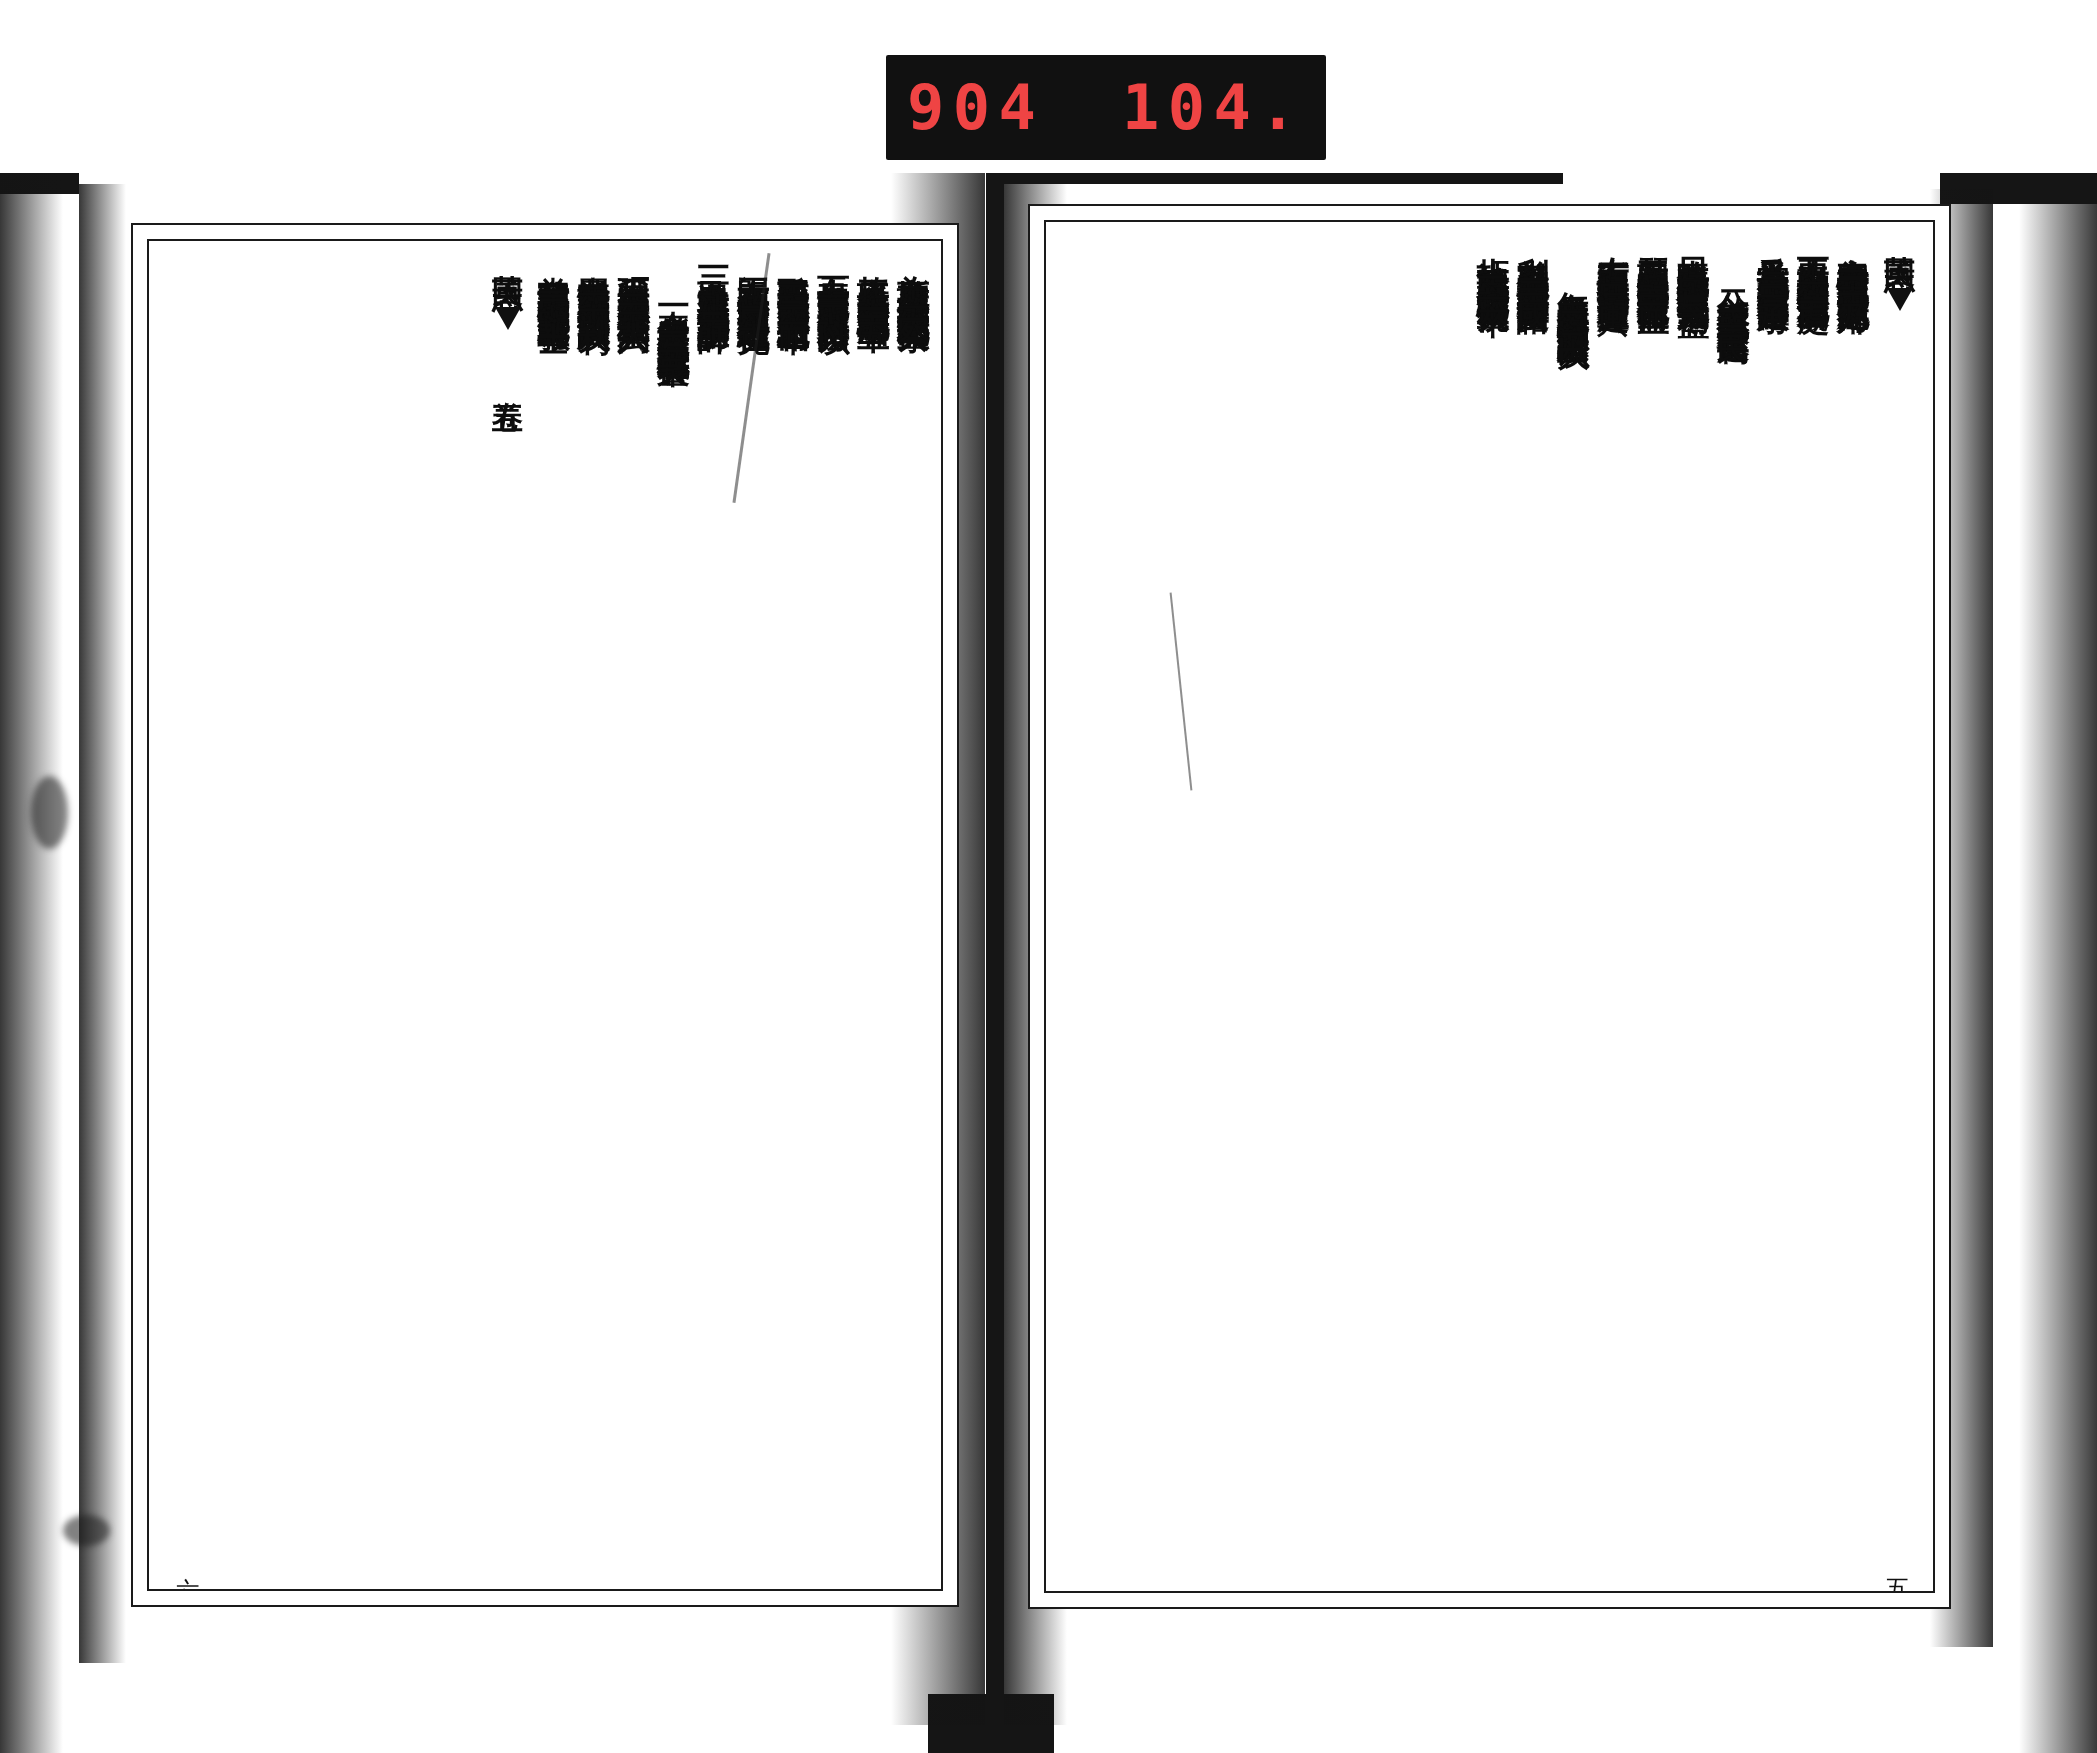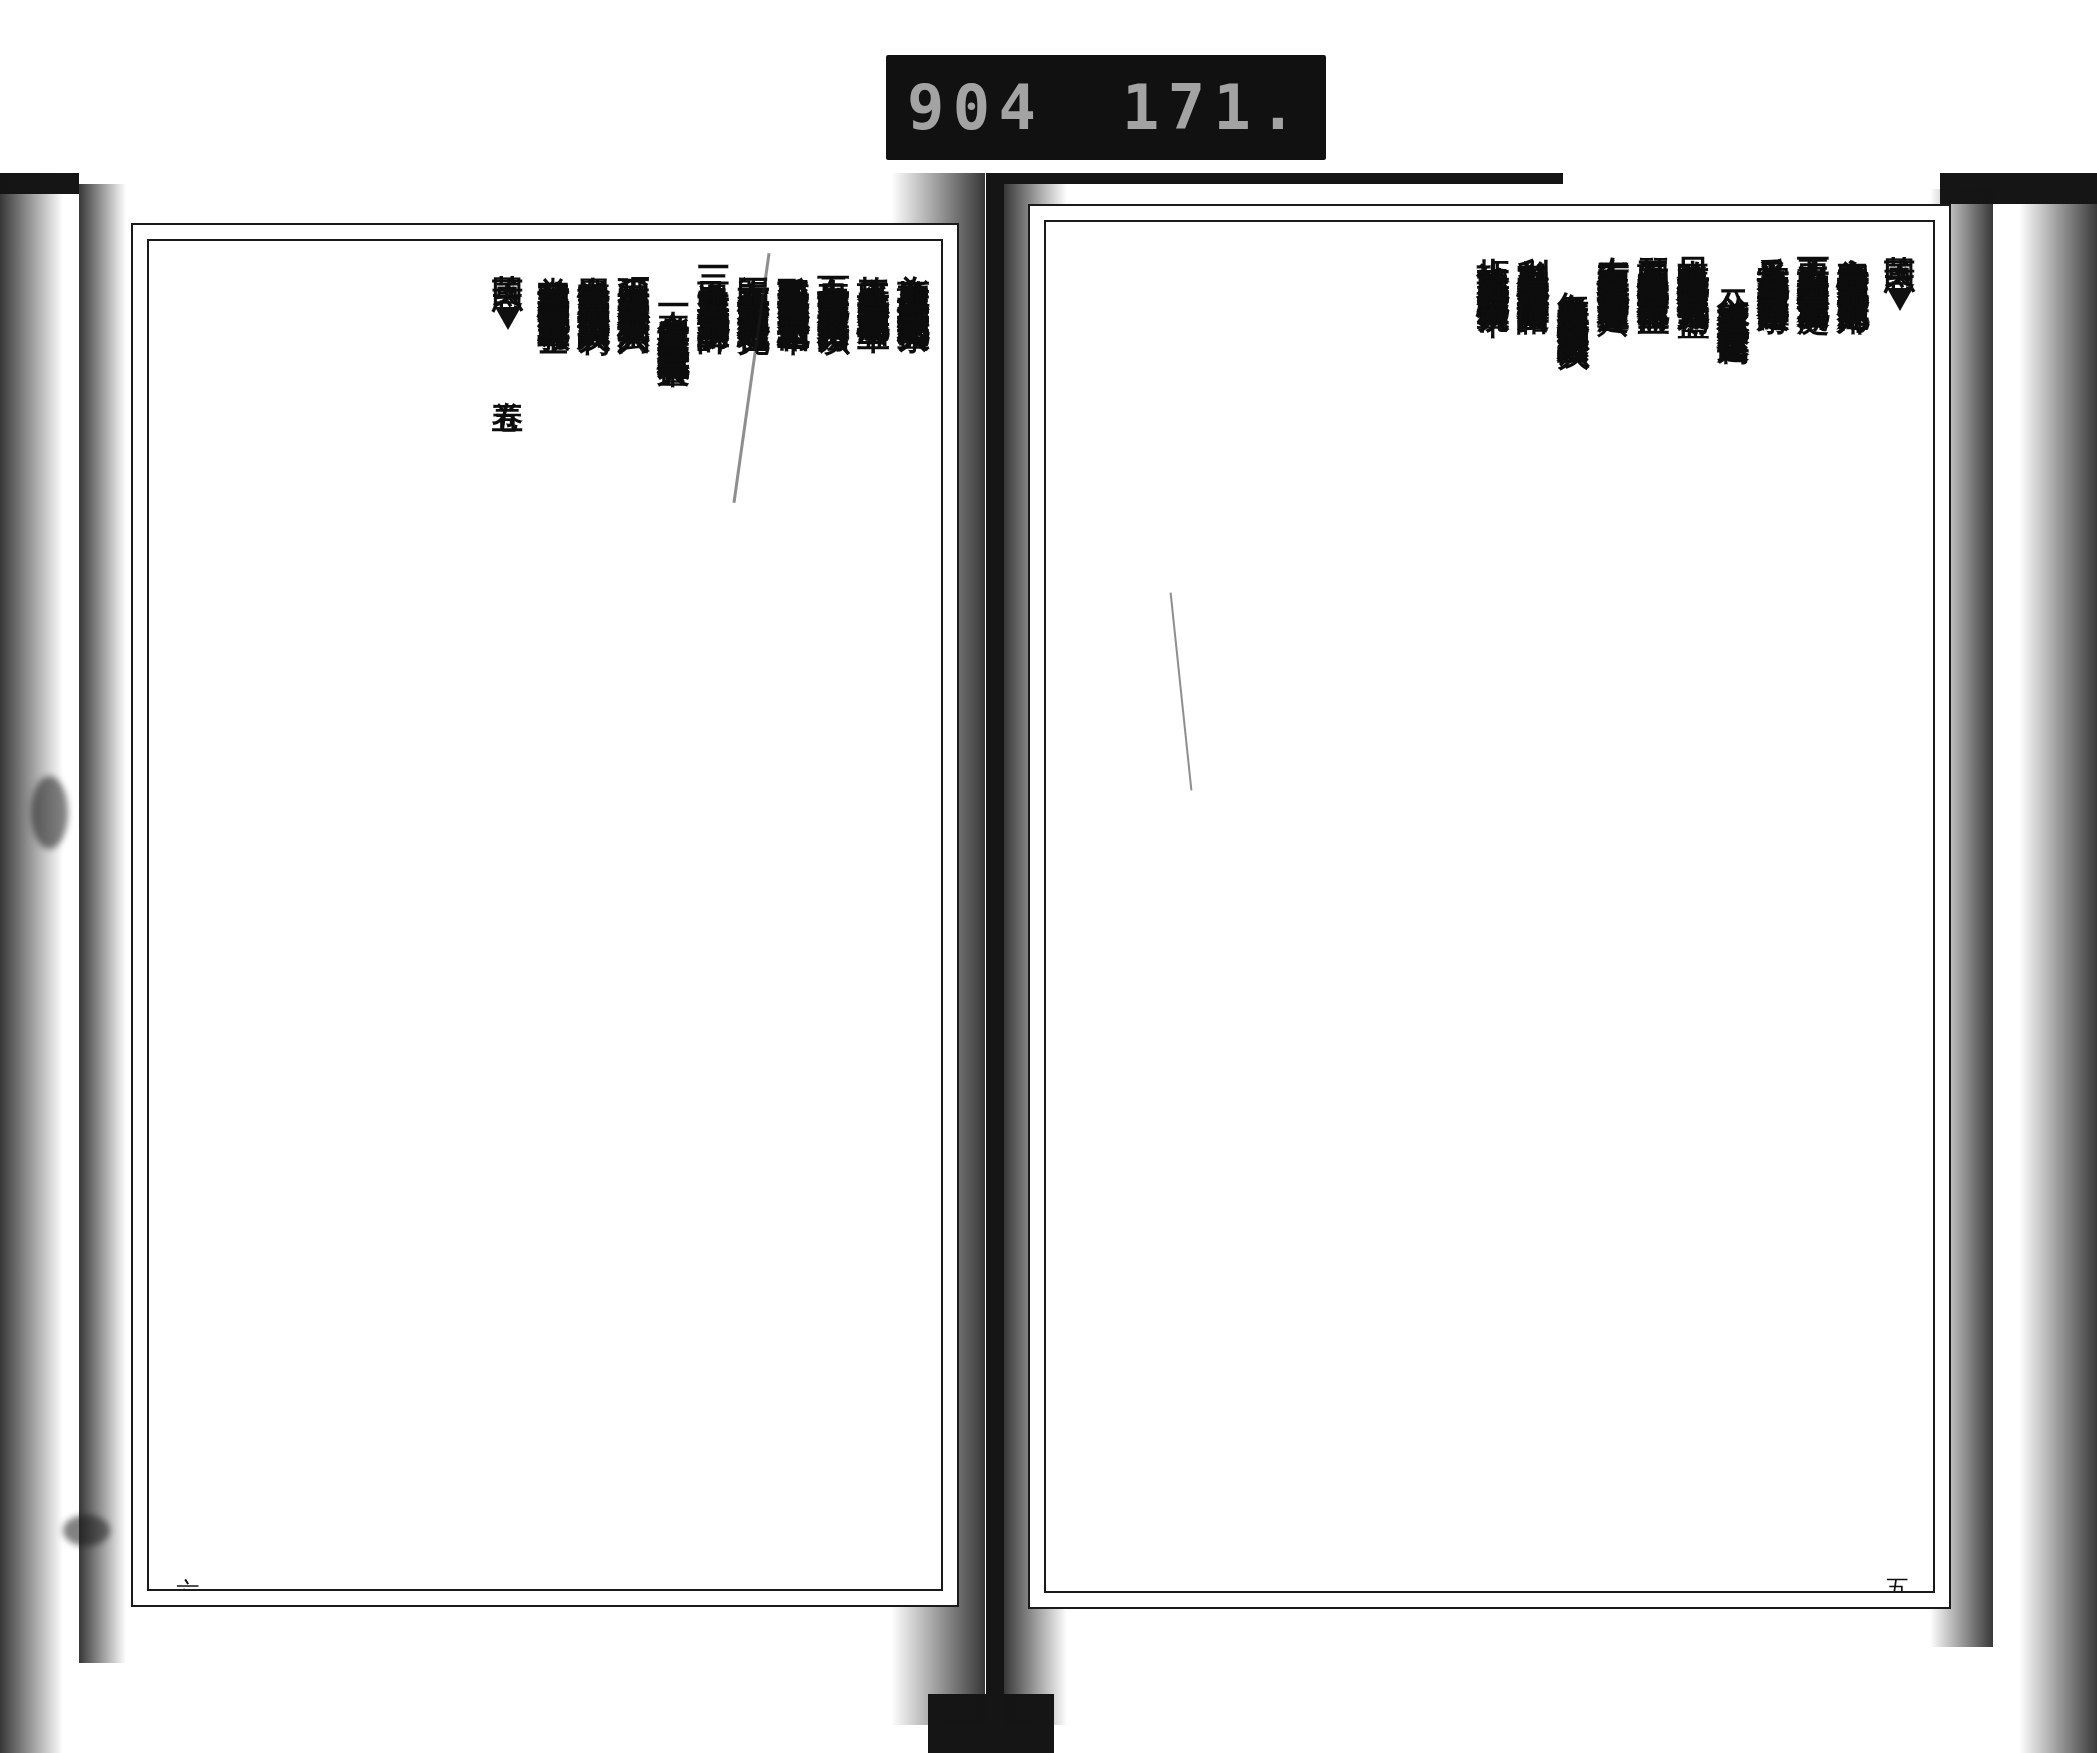--- a/index.html
+++ b/index.html
@@ -24,21 +24,21 @@
     height: 105px;
     background: #111111;
     border-radius: 2.1px;
     display: flex;
     align-items: center;
     justify-content: space-between;
     padding: 0 21px;
     box-sizing: border-box;
   }
   .counter-num {
-    color: #a3a3a3;
+    color: #ef4444;
     font-family: "DejaVu Sans Mono", monospace;
     font-size: 62px;
     letter-spacing: 8.4px;
     font-weight: bold;
     line-height: 1;
   }
 
   
   #scan {
     position: absolute;
@@ -171,21 +171,21 @@
     position: absolute;
     background: rgba(30,30,30,0.5);
     pointer-events: none;
   }
 </style>
 </head>
 <body>
 
 <div id="counter-strip">
   <span class="counter-num">904</span>
-  <span class="counter-num">171.</span>
+  <span class="counter-num">104.</span>
 </div>
 
 <div id="scan">
 
   <div class="edge-shadow" style="left:0;top:0;width:79px;height:21px;"></div>
   <div class="soft-shadow" style="left:0;top:0;width:63px;height:1580px;"></div>
   <div class="soft-shadow-rev" style="left:2019px;top:0;width:79px;height:1580px;"></div>
   <div class="edge-shadow" style="left:986px;top:0;width:18px;height:1552px;"></div>
   <div class="edge-shadow" style="left:928px;top:1521px;width:126px;height:60px;"></div>
   <div class="soft-shadow" style="left:1004px;top:0;width:63px;height:1552px;"></div>

